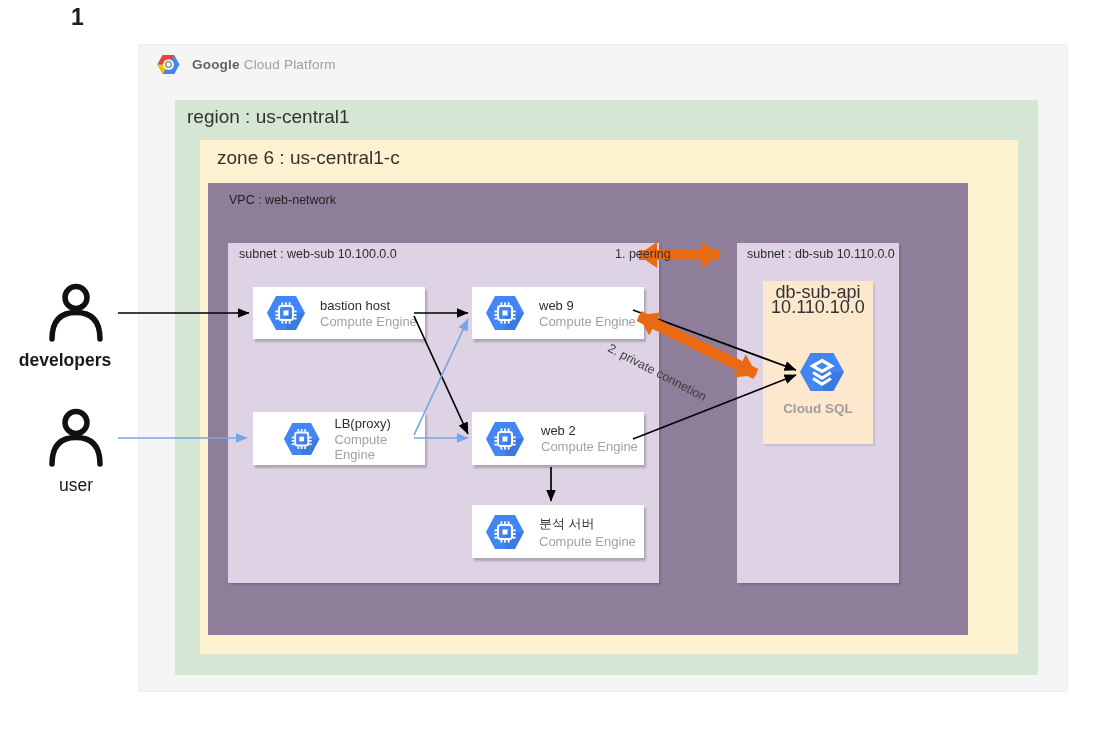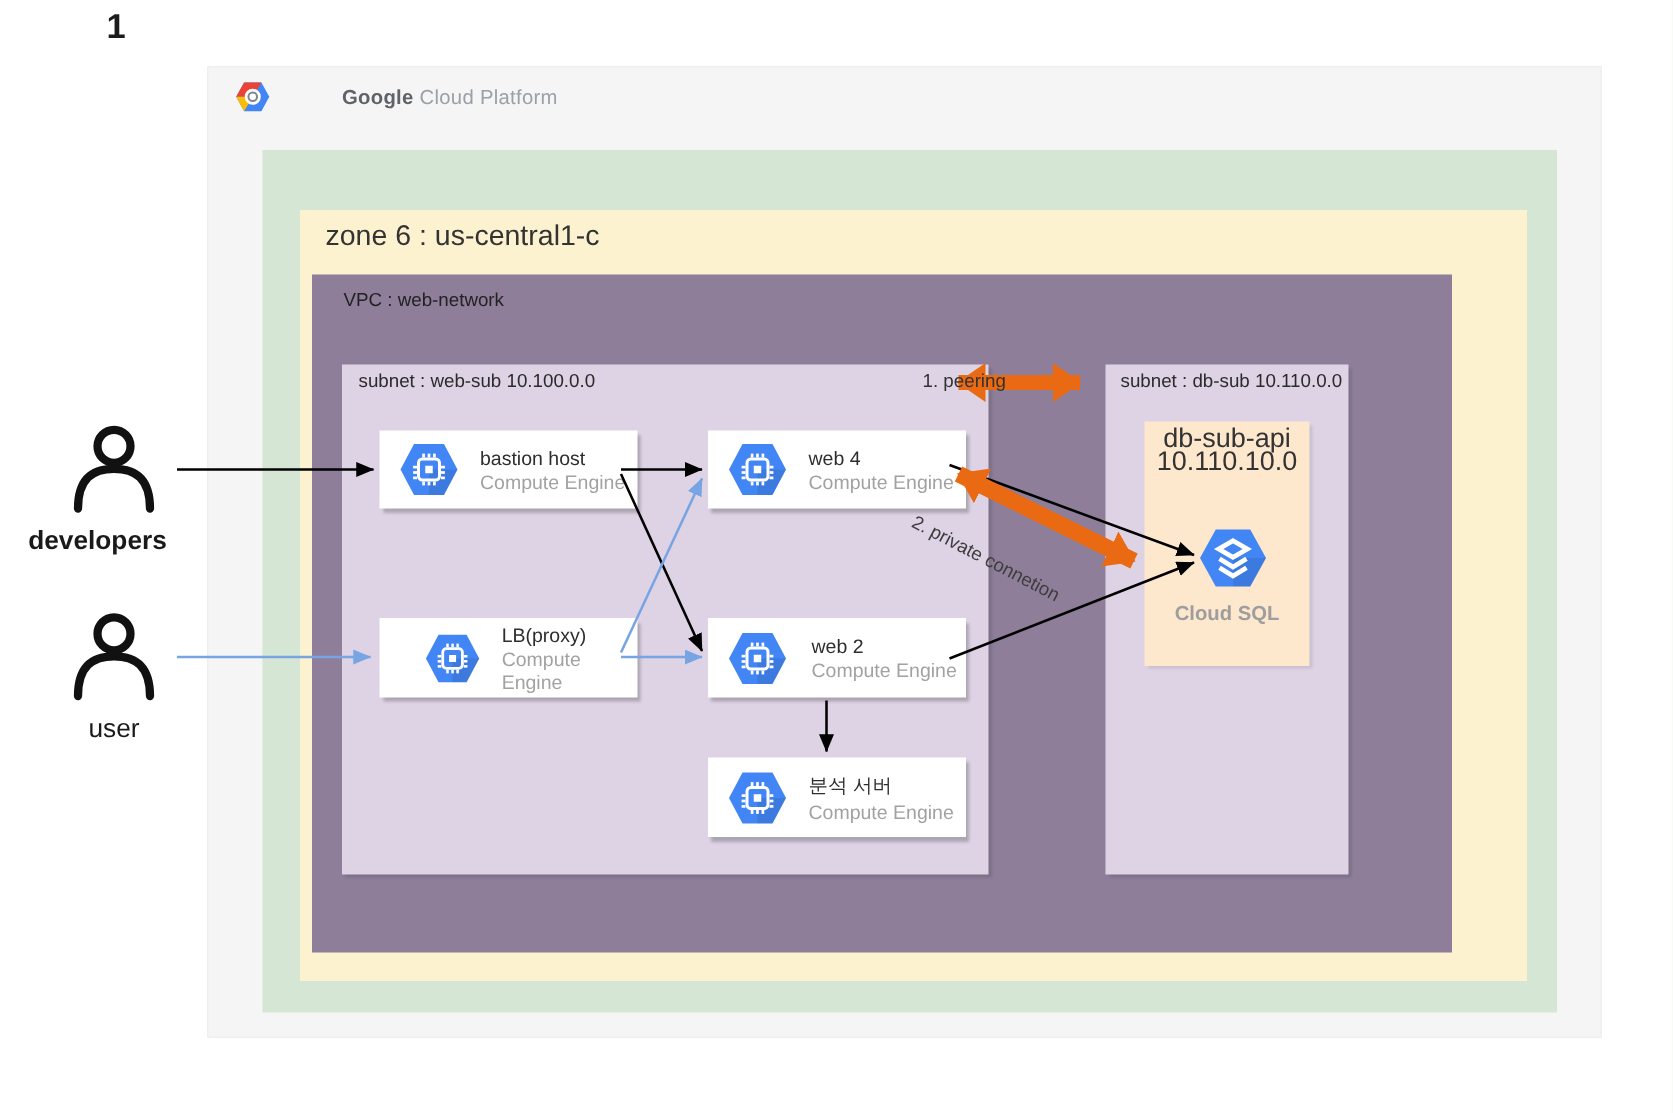--- a/index.html
+++ b/index.html
@@ -5,21 +5,21 @@
   html,body{margin:0;padding:0;background:#ffffff;}
   body{font-family:"Liberation Sans","DejaVu Sans",sans-serif;}
   .stage{position:relative;width:1115px;height:742px;background:#ffffff;overflow:hidden;}
   .abs{position:absolute;}
 
   .fig-label{left:71px;top:4px;font-size:23px;font-weight:bold;color:#1c1c1c;}
 
   .card{left:138px;top:44px;width:930px;height:648px;background:#f5f5f6;border:1px solid #efefef;box-sizing:border-box;}
 
   .brand{left:157px;top:54px;display:flex;align-items:center;gap:12px;}
-  .brand-text{font-size:13.5px;letter-spacing:.2px;margin-left:36px;}
+  .brand-text{font-size:13.5px;letter-spacing:.2px;}
   .brand-bold{font-weight:bold;color:#5f6368;}
   .brand-rest{color:#9aa0a6;margin-left:4px;}
 
   .region{left:175px;top:100px;width:863px;height:575px;background:#d6e6d4;}
   .zone{left:200px;top:140px;width:818px;height:514px;background:#fdf2cf;}
   .vpc{left:208px;top:183px;width:760px;height:452px;background:#8e7e9a;}
   .subnet{background:#ded3e5;box-shadow:2px 2px 2px rgba(0,0,0,0.12);}
   .subnet-web{left:228px;top:243px;width:431px;height:340px;}
   .subnet-db{left:737px;top:243px;width:162px;height:340px;}
   .dbapi{left:763px;top:281px;width:110px;height:163px;background:#fde7cd;box-shadow:2px 2px 2px rgba(0,0,0,0.10);}
@@ -115,20 +115,21 @@
     </div>
   </div>
 
   <div class="abs region"></div>
   <div class="abs zone"></div>
   <div class="abs vpc"></div>
   <div class="abs subnet subnet-web"></div>
   <div class="abs subnet subnet-db"></div>
   <div class="abs dbapi"></div>
 
+  <div class="abs lbl-big region-label">region : us-central1</div>
   <div class="abs lbl-big zone-label">zone 6 : us-central1-c</div>
   <div class="abs lbl-sm vpc-label">VPC : web-network</div>
   <div class="abs lbl-sm subnet-web-label">subnet : web-sub 10.100.0.0</div>
   <div class="abs lbl-sm subnet-db-label">subnet : db-sub 10.110.0.0</div>
   <div class="abs dbapi-text">
     <div>db-sub-api</div>
     <div>10.110.10.0</div>
   </div>
 
   <div class="abs node n-bastion">
@@ -149,21 +150,21 @@
       <div class="node-title">LB(proxy)</div>
       <div class="node-sub">Compute Engine</div>
     </div>
   </div>
 
   <div class="abs node n-web1">
     <svg width="40" height="36" viewBox="0 0 40 36">
         <use href="#sym-ce"></use>
       </svg>
     <div>
-      <div class="node-title">web 4</div>
+      <div class="node-title">web 9</div>
       <div class="node-sub">Compute Engine</div>
     </div>
   </div>
 
   <div class="abs node n-web2">
     <svg width="40" height="36" viewBox="0 0 40 36">
         <use href="#sym-ce"></use>
       </svg>
     <div>
       <div class="node-title">web 2</div>

